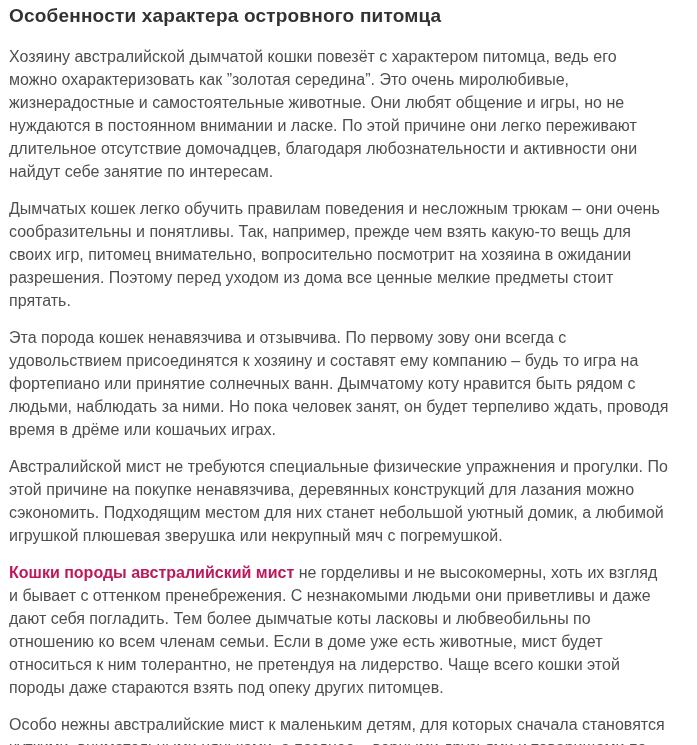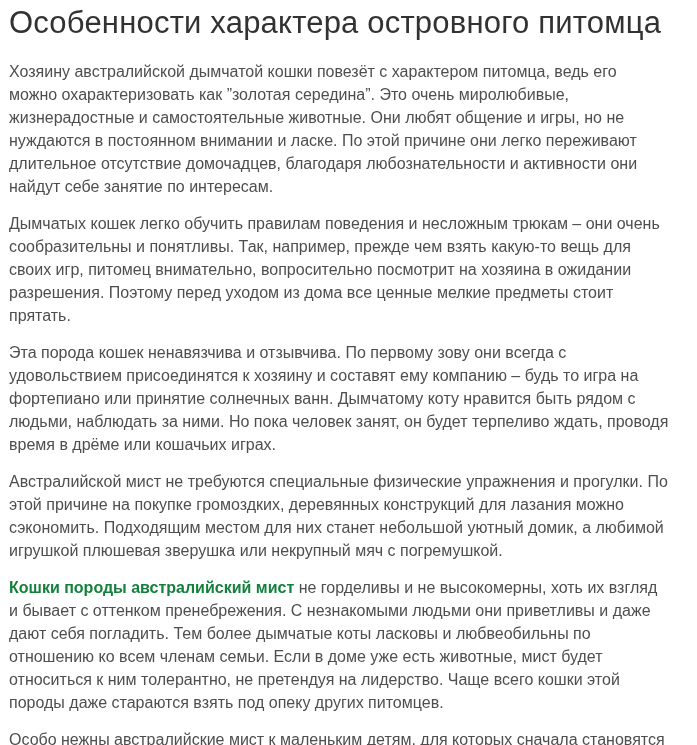--- a/index.html
+++ b/index.html
@@ -8,46 +8,46 @@
     background: #ffffff;
     font-family: "Liberation Sans", "DejaVu Sans", sans-serif;
   }
   .article {
     width: 697px;
     box-sizing: border-box;
     padding: 4px 10px 10px 9px;
   }
   .article h1 {
     margin: 0 0 17px 0;
-    font-size: 31px;
+    font-size: 19px;
     line-height: 1.25;
-    font-weight: 400;
+    font-weight: 700;
     color: #323232;
     letter-spacing: 0.2px;
   }
   .article p {
     margin: 0 18px 14px 0;
     font-size: 16px;
     line-height: 23px;
     color: #4e4e4e;
   }
   .article p:last-child {
     margin-bottom: 0;
   }
   .article p strong {
     font-weight: 700;
-    color: #15803d;
+    color: #be185d;
   }
 </style>
 </head>
 <body>
 
 <div class="article">
   <h1>Особенности характера островного питомца</h1>
   <div id="paragraphs">
       <p>Хозяину австралийской дымчатой кошки повезёт с характером питомца, ведь его можно охарактеризовать как ”золотая середина”. Это очень миролюбивые, жизнерадостные и самостоятельные животные. Они любят общение и игры, но не нуждаются в постоянном внимании и ласке. По этой причине они легко переживают длительное отсутствие домочадцев, благодаря любознательности и активности они найдут себе занятие по интересам.</p>
       <p>Дымчатых кошек легко обучить правилам поведения и несложным трюкам – они очень сообразительны и понятливы. Так, например, прежде чем взять какую-то вещь для своих игр, питомец внимательно, вопросительно посмотрит на хозяина в ожидании разрешения. Поэтому перед уходом из дома все ценные мелкие предметы стоит прятать.</p>
       <p>Эта порода кошек ненавязчива и отзывчива. По первому зову они всегда с удовольствием присоединятся к хозяину и составят ему компанию – будь то игра на фортепиано или принятие солнечных ванн. Дымчатому коту нравится быть рядом с людьми, наблюдать за ними. Но пока человек занят, он будет терпеливо ждать, проводя время в дрёме или кошачьих играх.</p>
-      <p>Австралийской мист не требуются специальные физические упражнения и прогулки. По этой причине на покупке громоздких, деревянных конструкций для лазания можно сэкономить. Подходящим местом для них станет небольшой уютный домик, а любимой игрушкой плюшевая зверушка или некрупный мяч с погремушкой.</p>
+      <p>Австралийской мист не требуются специальные физические упражнения и прогулки. По этой причине на покупке ненавязчива, деревянных конструкций для лазания можно сэкономить. Подходящим местом для них станет небольшой уютный домик, а любимой игрушкой плюшевая зверушка или некрупный мяч с погремушкой.</p>
       <p><strong>Кошки породы австралийский мист</strong> не горделивы и не высокомерны, хоть их взгляд и бывает с оттенком пренебрежения. С незнакомыми людьми они приветливы и даже дают себя погладить. Тем более дымчатые коты ласковы и любвеобильны по отношению ко всем членам семьи. Если в доме уже есть животные, мист будет относиться к ним толерантно, не претендуя на лидерство. Чаще всего кошки этой породы даже стараются взять под опеку других питомцев.</p>
       <p>Особо нежны австралийские мист к маленьким детям, для которых сначала становятся чуткими, внимательными няньками, а позднее – верными друзьями и товарищами по играм. Они позволят катать, пеленать, возиться малышам с собой и ни в коем случае не выпустят когти, не укусят. Когда их терпение кончится, они молча уйдут.</p>
     </div>
 </div>
 
 </body></html>

